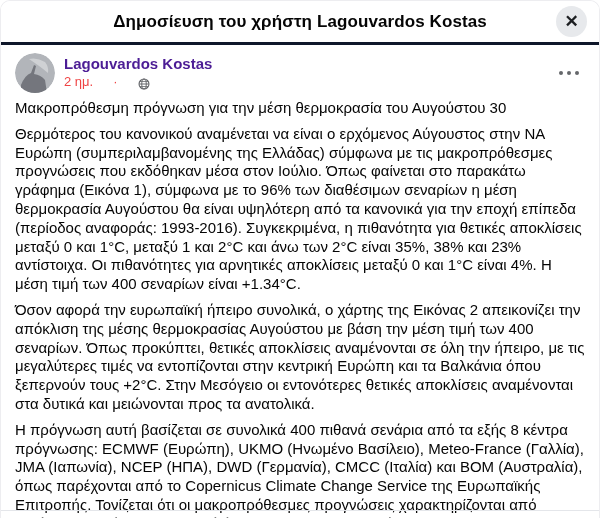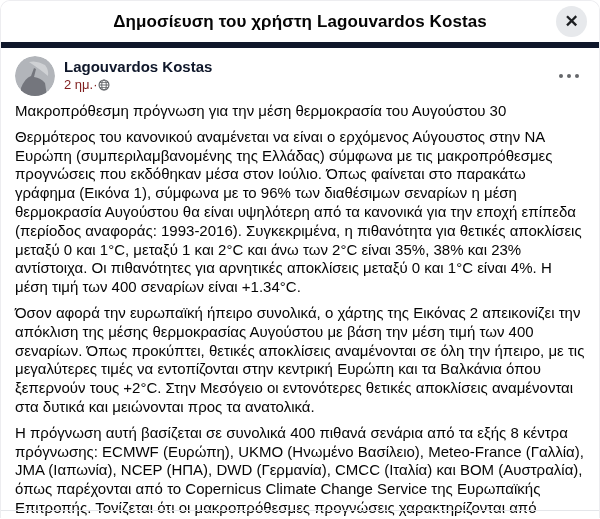--- a/index.html
+++ b/index.html
@@ -5,35 +5,35 @@
   html,body{margin:0;padding:0;background:#fff;}
   body{font-family:"Liberation Sans","DejaVu Sans",sans-serif;color:#050505;}
   .card{
     position:relative;width:598px;height:517px;margin:0;
     background:#fff;border:1px solid #ededf0;border-bottom:none;
     border-radius:10px 10px 0 0;overflow:hidden;box-sizing:content-box;
   }
   
   .dlg-header{
     position:relative;height:41px;display:flex;align-items:center;justify-content:center;
-    border-bottom:6px solid #0f172a;background:#fff;
+    border-bottom:3px solid #0f172a;background:#fff;
   }
   .dlg-title{font-size:17px;font-weight:700;letter-spacing:.1px;color:#050505;}
   .close-btn{
     position:absolute;right:12px;top:5px;width:31px;height:31px;border:none;
     border-radius:50%;background:#e7e9ec;cursor:pointer;display:flex;
     align-items:center;justify-content:center;padding:0;
     font-size:17px;font-weight:700;color:#1c1e21;line-height:1;
   }
   
   .post-header{display:flex;align-items:flex-start;padding:8px 14px 2px 14px;position:relative;}
   .avatar{width:40px;height:40px;border-radius:50%;overflow:hidden;flex:0 0 40px;cursor:pointer;}
   .post-id{margin-left:9px;display:flex;flex-direction:column;justify-content:center;padding-top:1px;}
-  .author{font-size:15px;font-weight:700;color:#0f172a;text-decoration:none;line-height:19px;cursor:pointer;}
-  .meta{display:flex;align-items:center;gap:0;font-size:13px;color:#7f1d1d;line-height:17px;cursor:pointer;}
+  .author{font-size:15px;font-weight:700;color:#4c1d95;text-decoration:none;line-height:19px;cursor:pointer;}
+  .meta{display:flex;align-items:flex-end;gap:20px;font-size:13px;color:#ef4444;line-height:17px;cursor:pointer;}
   .options-btn{
     margin-left:auto;background:none;border:none;cursor:pointer;
     width:32px;height:24px;display:flex;align-items:center;justify-content:center;padding:0;margin-top:8px;
   }
   
   .post-body{padding:4px 14px 0 14px;}
   .post-body p{
     margin:0 0 7px 0;font-size:15px;line-height:18.8px;color:#050505;
     letter-spacing:0;word-spacing:0;
   }

